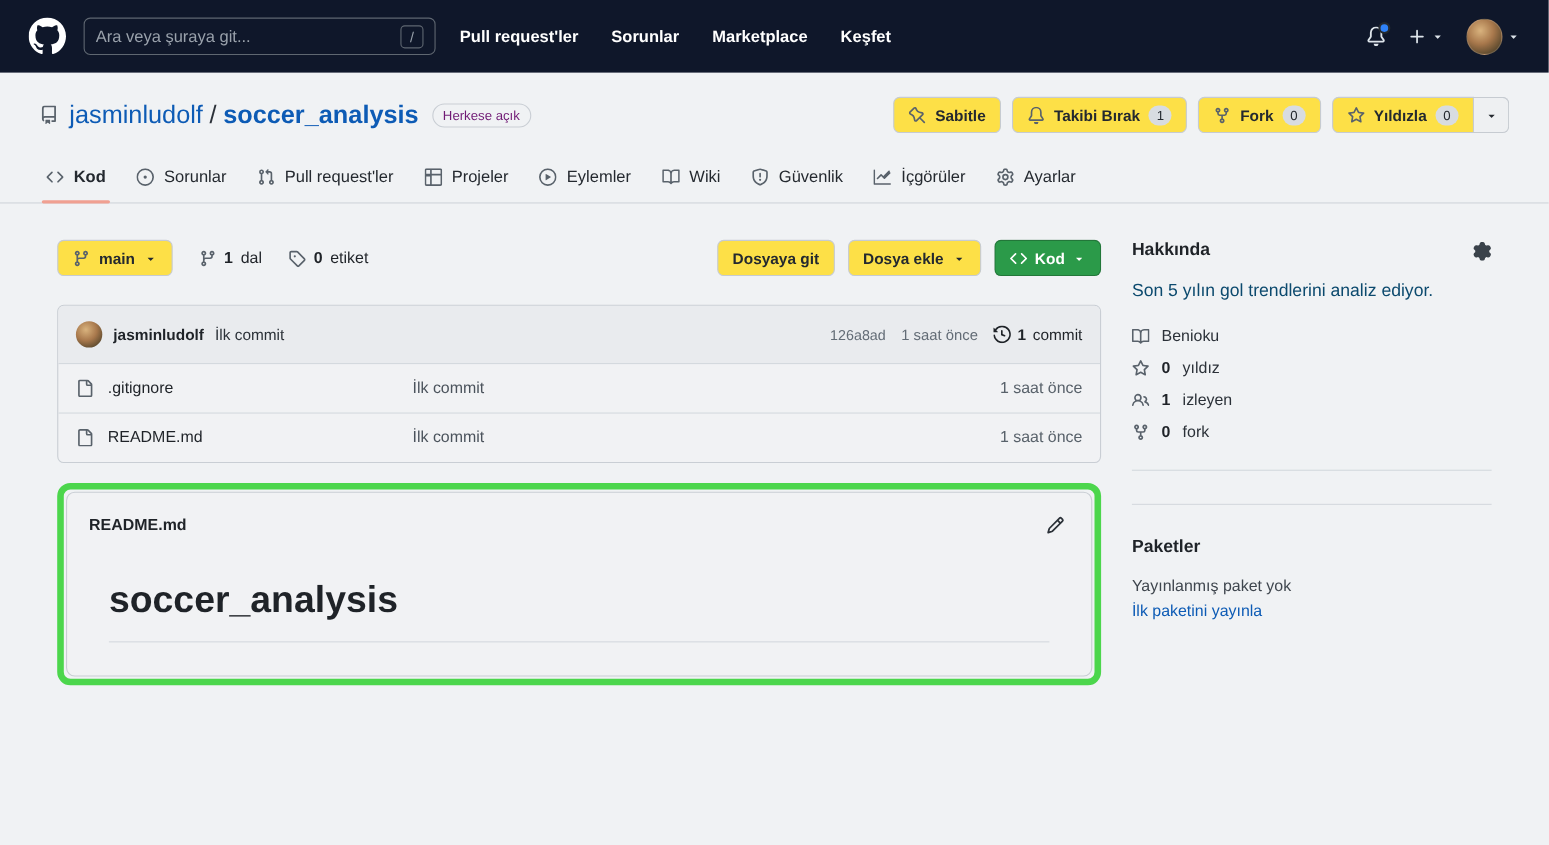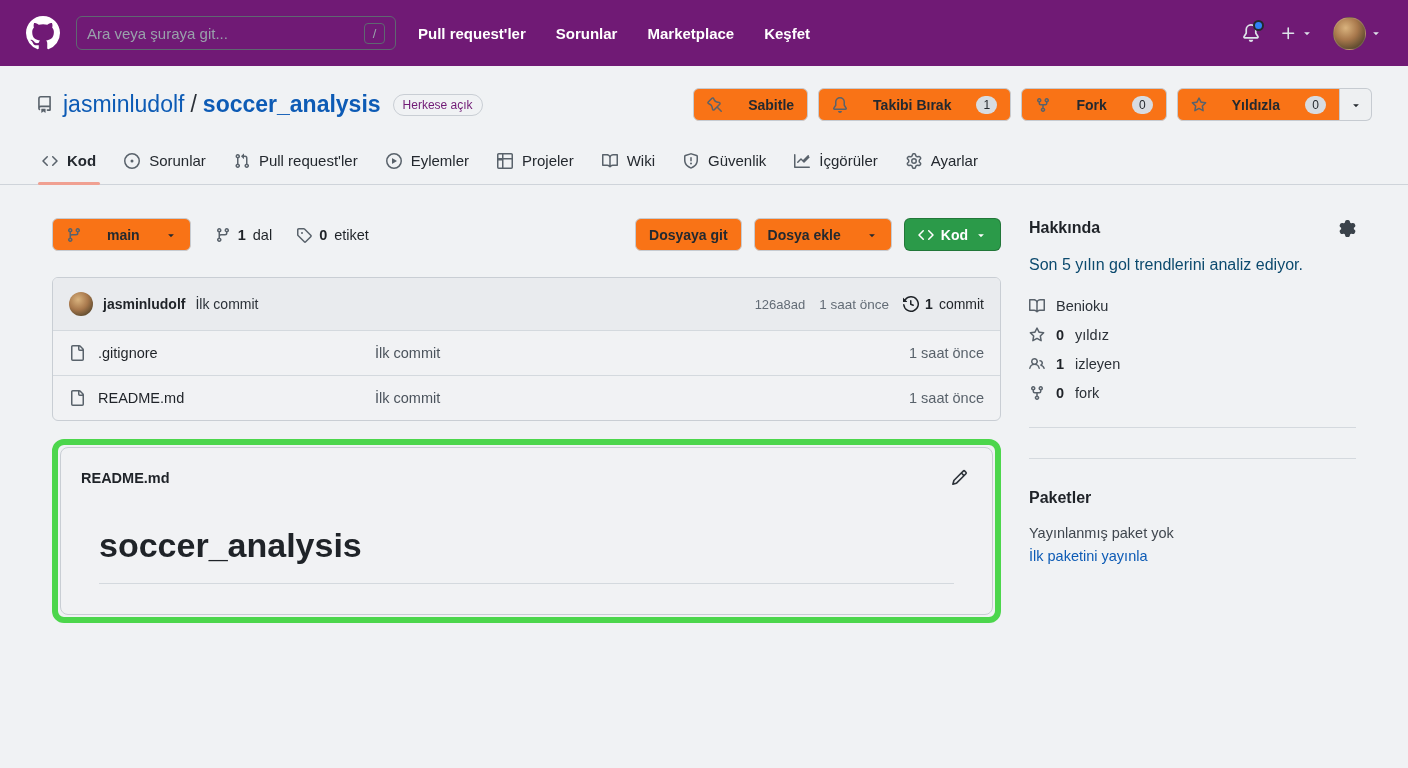--- a/index.html
+++ b/index.html
@@ -7,21 +7,21 @@
   body {
     font-family: "Liberation Sans", sans-serif;
     background:#f0f2f4;
     color:#1f2328;
     font-size:14px;
   }
   svg { display:block; flex:none; }
 
   
   .topbar {
-    height:66px; background:#701a75; display:flex; align-items:center;
+    height:66px; background:#0f172a; display:flex; align-items:center;
     padding:0 26px; gap:16px;
   }
   .gh-logo { color:#ffffff; }
   .search-box {
     width:320px; height:34px; border:1px solid #5f6771; border-radius:6px;
     display:flex; align-items:center; padding:0 10px; gap:8px;
   }
   .search-box input {
     flex:1; background:transparent; border:none; outline:none;
     font-family:"Liberation Sans",sans-serif; font-size:15px; color:#c3cbd3;
@@ -54,22 +54,22 @@
   .repo-title { font-size:23px; white-space:nowrap; }
   .repo-title .owner { color:#0d5bb5; font-weight:400; text-decoration:none; cursor:pointer; }
   .repo-title .sep { color:#2b3138; margin:0 6px; font-weight:400; }
   .repo-title .name { color:#0d5bb5; font-weight:700; text-decoration:none; cursor:pointer; }
   .visibility-badge {
     margin-left:12px; border:1px solid #c9ced4; color:#701a75; font-size:12px;
     border-radius:999px; padding:3px 9px; font-weight:400; white-space:nowrap;
   }
   .head-actions { margin-left:auto; display:flex; gap:10px; align-items:center; }
   .btn {
-    height:33px; background:#f97316; border:1px solid #c6cbd1; border-radius:6px;
-    display:flex; align-items:center; gap:25px; padding:0 13px;
+    height:33px; background:#fde047; border:1px solid #c6cbd1; border-radius:6px;
+    display:flex; align-items:center; gap:8px; padding:0 13px;
     font-family:"Liberation Sans",sans-serif; font-size:14px; font-weight:700; color:#24292f;
     cursor:pointer; white-space:nowrap;
   }
   .btn .i { color:#59626b; }
   .counter {
     background:#d8dce1; border-radius:999px; font-size:12px; font-weight:500;
     padding:2px 7px; min-width:21px; text-align:center;
   }
   .split { display:flex; }
   .split .btn { border-radius:6px 0 0 6px; }
@@ -293,32 +293,32 @@
     <span class="i">
         <svg width="16" height="16" viewBox="0 0 16 16" fill="currentColor">
           <path d="M1.5 3.25a2.25 2.25 0 1 1 3 2.122v5.256a2.251 2.251 0 1 1-1.5 0V5.372A2.25 2.25 0 0 1 1.5 3.25Zm5.677-.177L9.573.677A.25.25 0 0 1 10 .854V2.5h1A2.5 2.5 0 0 1 13.5 5v5.628a2.251 2.251 0 1 1-1.5 0V5a1 1 0 0 0-1-1h-1v1.646a.25.25 0 0 1-.427.177L7.177 3.427a.25.25 0 0 1 0-.354ZM3.75 2.5a.75.75 0 1 0 0 1.5.75.75 0 0 0 0-1.5Zm0 9.5a.75.75 0 1 0 0 1.5.75.75 0 0 0 0-1.5Zm8.25.75a.75.75 0 1 0 1.5 0 .75.75 0 0 0-1.5 0Z"></path>
         </svg>
       </span>
     <span>Pull request'ler</span>
   </span>
   <span class="tab">
     <span class="i">
         <svg width="16" height="16" viewBox="0 0 16 16" fill="currentColor">
+          <path d="M0 1.75C0 .784.784 0 1.75 0h12.5C15.216 0 16 .784 16 1.75v12.5A1.75 1.75 0 0 1 14.25 16H1.75A1.75 1.75 0 0 1 0 14.25ZM6.5 6.5v8h7.75a.25.25 0 0 0 .25-.25V6.5Zm8-1.5V1.75a.25.25 0 0 0-.25-.25H6.5V5Zm-9.5-3.5h-3.25a.25.25 0 0 0-.25.25V5H5Zm-3.5 6v6.75c0 .138.112.25.25.25H5v-7Z"></path>
+        </svg>
+      </span>
+    <span>Projeler</span>
+  </span>
+  <span class="tab">
+    <span class="i">
+        <svg width="16" height="16" viewBox="0 0 16 16" fill="currentColor">
           <path d="M8 0a8 8 0 1 1 0 16A8 8 0 0 1 8 0ZM1.5 8a6.5 6.5 0 1 0 13 0 6.5 6.5 0 0 0-13 0Zm4.879-2.773 4.264 2.559a.25.25 0 0 1 0 .428l-4.264 2.559A.25.25 0 0 1 6 10.559V5.442a.25.25 0 0 1 .379-.215Z"></path>
         </svg>
       </span>
     <span>Eylemler</span>
-  </span>
-  <span class="tab">
-    <span class="i">
-        <svg width="16" height="16" viewBox="0 0 16 16" fill="currentColor">
-          <path d="M0 1.75C0 .784.784 0 1.75 0h12.5C15.216 0 16 .784 16 1.75v12.5A1.75 1.75 0 0 1 14.25 16H1.75A1.75 1.75 0 0 1 0 14.25ZM6.5 6.5v8h7.75a.25.25 0 0 0 .25-.25V6.5Zm8-1.5V1.75a.25.25 0 0 0-.25-.25H6.5V5Zm-9.5-3.5h-3.25a.25.25 0 0 0-.25.25V5H5Zm-3.5 6v6.75c0 .138.112.25.25.25H5v-7Z"></path>
-        </svg>
-      </span>
-    <span>Projeler</span>
   </span>
   <span class="tab">
     <span class="i">
         <svg width="16" height="16" viewBox="0 0 16 16" fill="currentColor">
           <path d="M0 1.75A.75.75 0 0 1 .75 1h4.253c1.227 0 2.317.59 3 1.501A3.743 3.743 0 0 1 11.006 1h4.245a.75.75 0 0 1 .75.75v10.5a.75.75 0 0 1-.75.75h-4.507a2.25 2.25 0 0 0-1.591.659l-.622.621a.75.75 0 0 1-1.06 0l-.622-.621A2.25 2.25 0 0 0 5.258 13H.75a.75.75 0 0 1-.75-.75Zm7.251 10.324.004-5.073-.002-2.253A2.25 2.25 0 0 0 5.003 2.5H1.5v9h3.757a3.75 3.75 0 0 1 1.994.574ZM8.755 4.75l-.004 7.322a3.752 3.752 0 0 1 1.992-.572H14.5v-9h-3.495a2.25 2.25 0 0 0-2.25 2.25Z"></path>
         </svg>
       </span>
     <span>Wiki</span>
   </span>
   <span class="tab">

